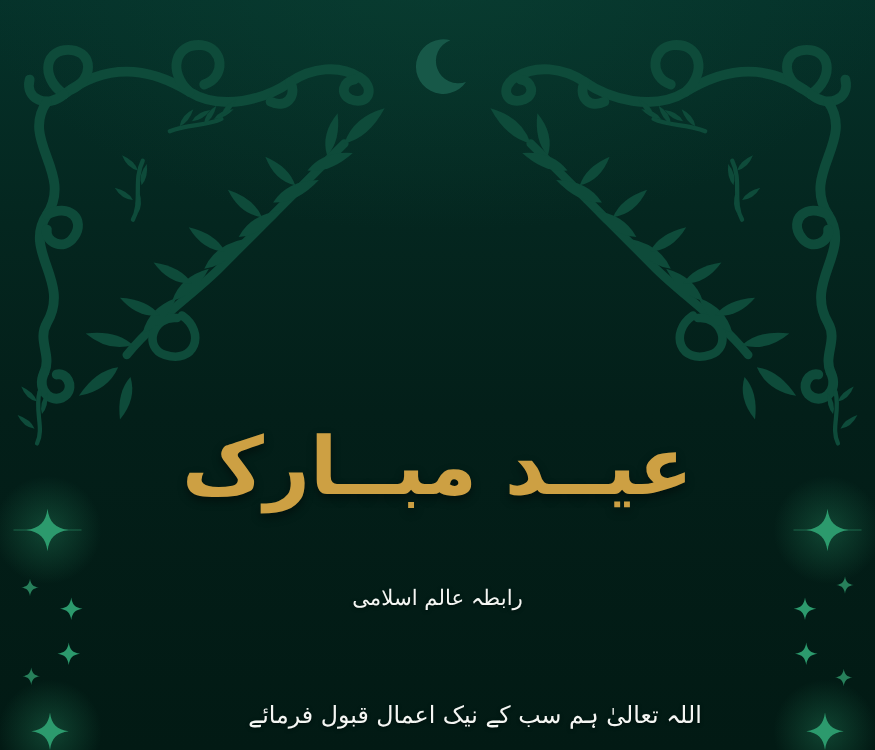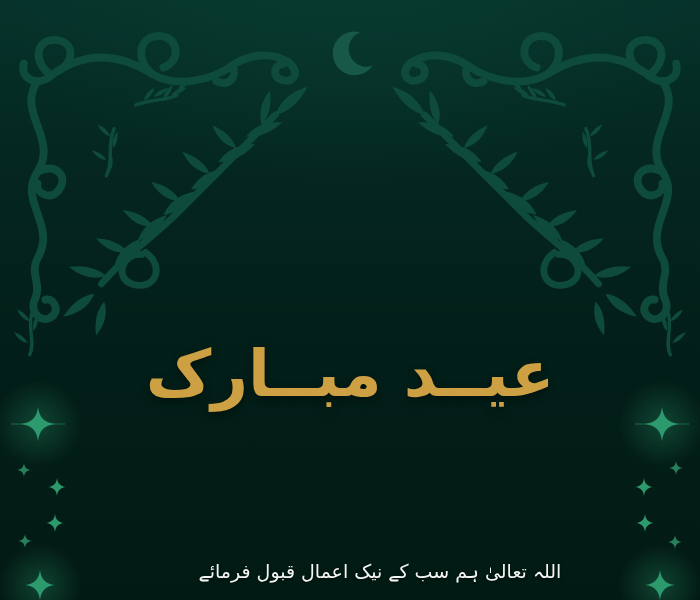--- a/index.html
+++ b/index.html
@@ -206,15 +206,16 @@
         <use href="#spark" fill="#27805B"></use>
       </svg>
     </div>
   <div class="sparkle big sz30 r6">
       <svg viewBox="0 0 40 40">
         <use href="#spark" fill="#2C9A6D"></use>
       </svg>
     </div>
 
   <h1 class="title">عیــد مبــارک</h1>
+  <p class="line org">رابطہ عالم اسلامی</p>
   <p class="line bless">اللہ تعالیٰ ہم سب کے نیک اعمال قبول فرمائے</p>
 
 </div>
 
 </body></html>

